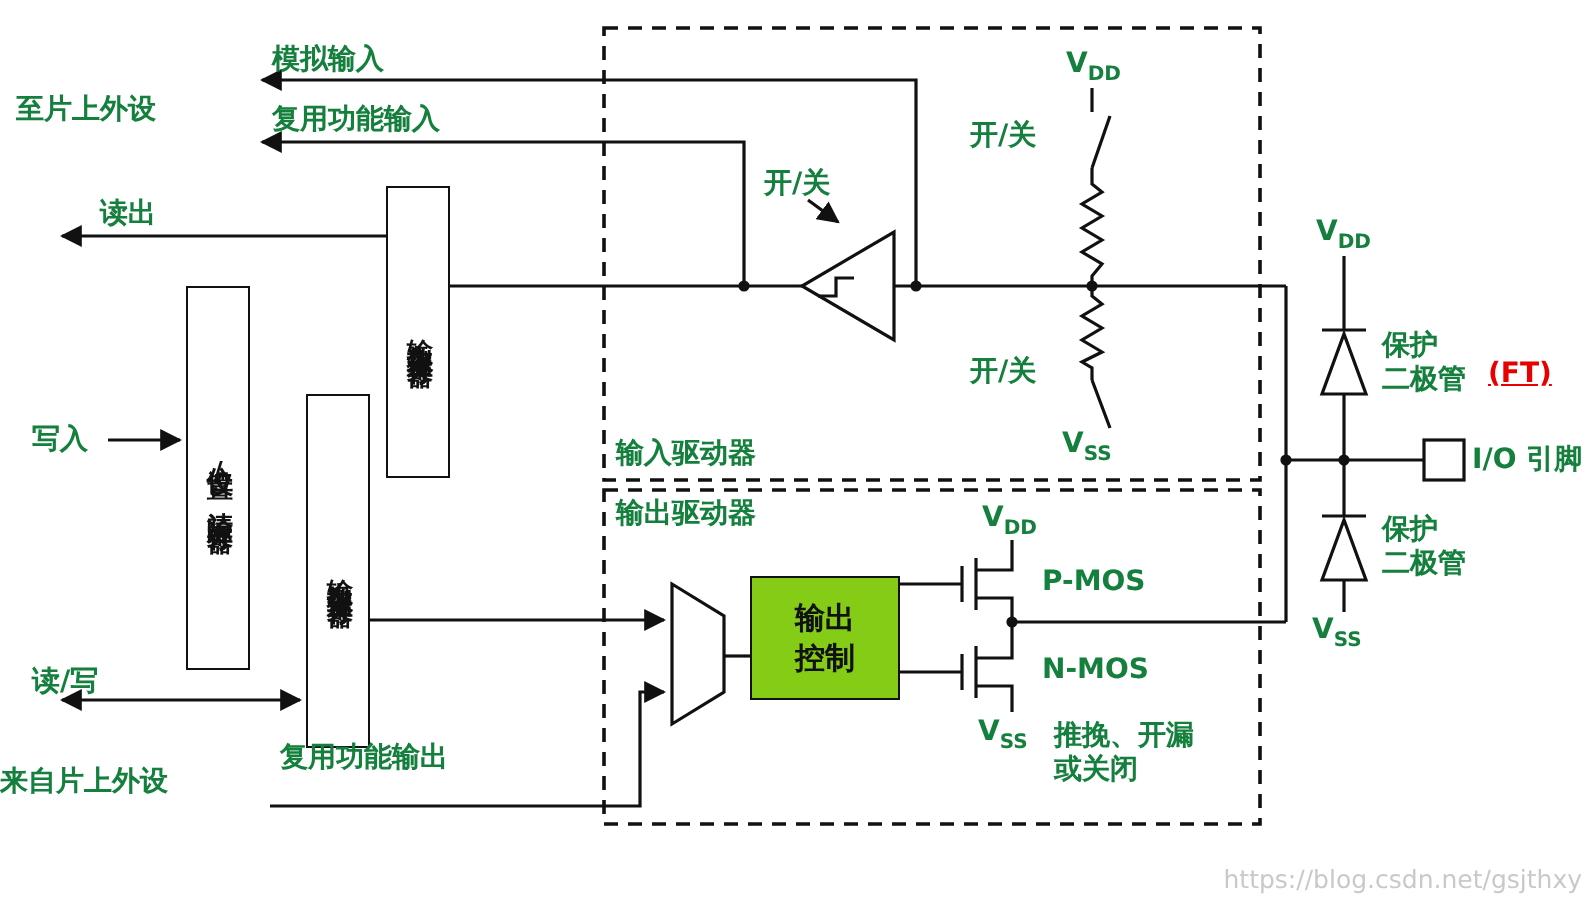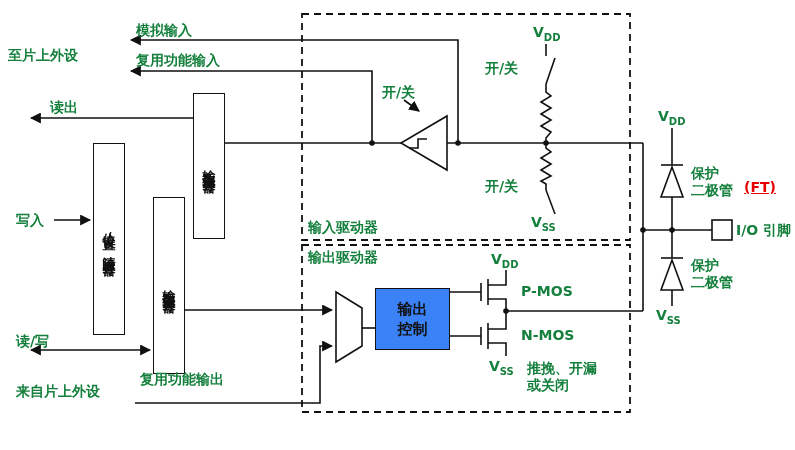--- a/index.html
+++ b/index.html
@@ -18,21 +18,21 @@
   .red{color:#e60000;text-decoration:underline;}
   sub{font-size:10px;}
   .reg{
     position:absolute;border:1.8px solid #111;background:#fff;
     display:flex;align-items:center;justify-content:center;
     writing-mode:vertical-rl;text-orientation:upright;
     font-weight:bold;font-size:13px;letter-spacing:2px;line-height:1;
   }
   .ctlbox{
     position:absolute;left:375px;top:288px;width:73px;height:60px;
-    border:1.8px solid #111;background:#3b82f6;display:flex;align-items:center;justify-content:center;
+    border:1.8px solid #111;background:#84cc16;display:flex;align-items:center;justify-content:center;
     font-weight:bold;font-size:15px;text-align:center;white-space:pre-line;line-height:1.35;
   }
   .wm{position:absolute;right:4px;bottom:3px;font-size:12.5px;color:#c9c9c9;font-weight:normal;}
 </style>
 </head>
 <body>
 
 <div id="stage">
 
   <svg class="layer" width="795" height="450" viewBox="0 0 795 450">
@@ -142,21 +142,21 @@
   <div class="ctlbox">输出
 控制</div>
 
   <div class="lbl" style="left:8px;top:47px;">至片上外设</div>
   <div class="lbl" style="left:136px;top:22px;">模拟输入</div>
   <div class="lbl" style="left:136px;top:52px;">复用功能输入</div>
   <div class="lbl" style="left:50px;top:99px;">读出</div>
   <div class="lbl" style="left:16px;top:212px;">写入</div>
   <div class="lbl" style="left:16px;top:333px;">读/写</div>
   <div class="lbl" style="left:140px;top:371px;">复用功能输出</div>
-  <div class="lbl" style="left:16px;top:383px;text-align:right;">来自片上外设</div>
+  <div class="lbl" style="left:0;top:383px;text-align:right;">来自片上外设</div>
 
   <div class="lbl" style="left:308px;top:219px;">输入驱动器</div>
   <div class="lbl" style="left:308px;top:249px;">输出驱动器</div>
 
   <div class="lbl" style="left:382px;top:84px;">开/关</div>
 
   <div class="lbl" style="left:485px;top:60px;">开/关</div>
   <div class="lbl" style="left:485px;top:178px;">开/关</div>
   <div class="lbl" style="left:533px;top:24px;">
     <span>V</span><sub>DD</sub>
@@ -182,14 +182,15 @@
   <div class="lbl" style="left:656px;top:307px;">
     <span>V</span><sub>SS</sub>
   </div>
   <div class="lbl pre" style="left:691px;top:165px;">保护
 二极管</div>
   <div class="lbl red" style="left:744px;top:179px;">(FT)</div>
   <div class="lbl pre" style="left:691px;top:257px;">保护
 二极管</div>
   <div class="lbl" style="left:736px;top:222px;">I/O 引脚</div>
 
+  <div class="wm">https://blog.csdn.net/gsjthxy</div>
 
 </div>
 
 </body></html>

